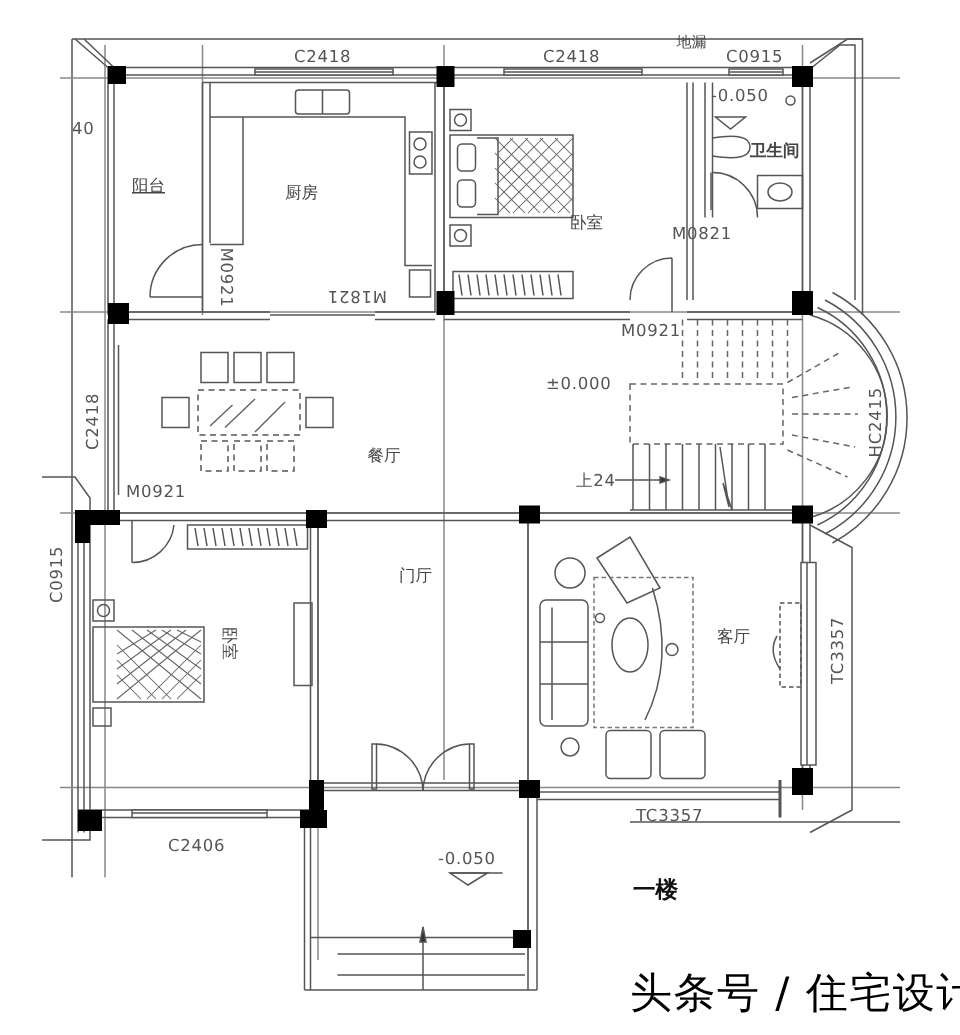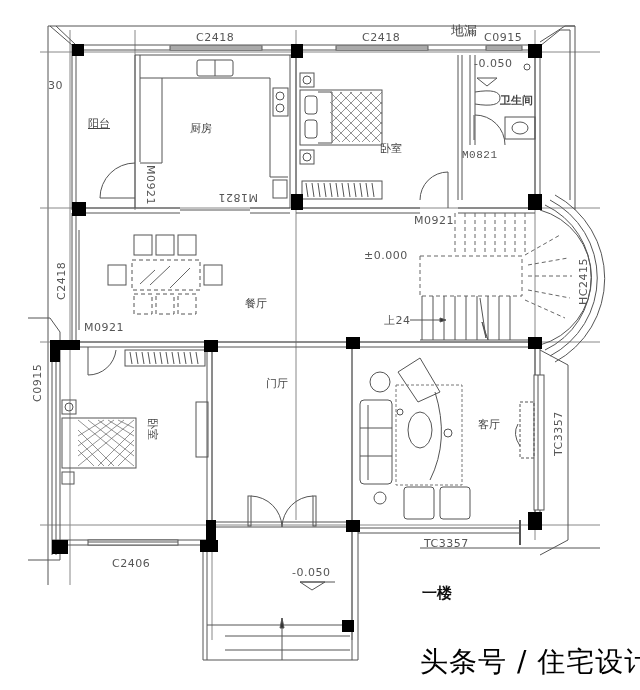--- a/index.html
+++ b/index.html
@@ -5,21 +5,21 @@
   html,body{margin:0;padding:0;background:#ffffff;}
   body{width:640px;height:690px;position:relative;overflow:hidden;font-family:"DejaVu Sans",sans-serif;}
   #plan{position:absolute;left:0;top:0;}
   .lbl{position:absolute;color:#444;font-size:11px;line-height:1;white-space:nowrap;font-family:"DejaVu Sans",sans-serif;}
   .code{font-size:11px;color:#555;letter-spacing:0.5px;}
   .room{font-size:11px;color:#444;}
   .vert{transform-origin:left top;transform:rotate(-90deg);}
   .vert90{transform-origin:left top;transform:rotate(90deg);}
   .title{font-size:15px;font-weight:bold;color:#111;}
   .wm{font-size:28px;color:#000000;letter-spacing:1px;}
-  .tiny{font-size:13px;color:#444;}
+  .tiny{font-size:10px;color:#444;}
 </style>
 </head>
 <body>
 
 <svg id="plan" width="640" height="690" viewBox="0 0 640 690" xmlns="http://www.w3.org/2000/svg">
   <g stroke="#555" stroke-width="1" fill="none">
 
     <line x1="48" y1="26" x2="575" y2="26"></line>
     <line x1="48" y1="26" x2="48" y2="585"></line>
     <line x1="40" y1="52" x2="600" y2="52" stroke="#888"></line>
@@ -275,28 +275,28 @@
     <rect x="206" y="520" width="10" height="22"></rect>
     <rect x="200" y="540" width="18" height="12"></rect>
     <rect x="342" y="620" width="12" height="12"></rect>
   </g>
 </svg>
 
 <div class="lbl code" style="left:196px;top:32px;">C2418</div>
 <div class="lbl code" style="left:362px;top:32px;">C2418</div>
 <div class="lbl code" style="left:484px;top:32px;">C0915</div>
 <div class="lbl tiny" style="left:451px;top:24px;">地漏</div>
-<div class="lbl code" style="left:48px;top:80px;">30</div>
+<div class="lbl code" style="left:48px;top:80px;">40</div>
 
 <div class="lbl room" style="left:88px;top:118px;text-decoration:underline;">阳台</div>
 <div class="lbl room" style="left:190px;top:123px;">厨房</div>
 <div class="lbl room" style="left:380px;top:143px;">卧室</div>
 <div class="lbl room" style="left:500px;top:95px;font-weight:bold;">卫生间</div>
 <div class="lbl code" style="left:474px;top:58px;">-0.050</div>
-<div class="lbl code" style="left:462px;top:150px;font-family:Liberation Mono, monospace;">M0821</div>
+<div class="lbl code" style="left:448px;top:150px;">M0821</div>
 <div class="lbl code" style="left:218px;top:192px;transform:rotate(180deg);transform-origin:center;">M1821</div>
 <div class="lbl code vert90" style="left:156px;top:165px;">M0921</div>
 <div class="lbl code" style="left:414px;top:215px;">M0921</div>
 
 <div class="lbl code vert" style="left:56px;top:300px;">C2418</div>
 <div class="lbl room" style="left:226px;top:298px;margin-left:19px;">餐厅</div>
 <div class="lbl code" style="left:364px;top:250px;">±0.000</div>
 <div class="lbl code" style="left:384px;top:315px;">上24</div>
 <div class="lbl code vert" style="left:578px;top:305px;">HC2415</div>
 <div class="lbl code" style="left:84px;top:322px;">M0921</div>

